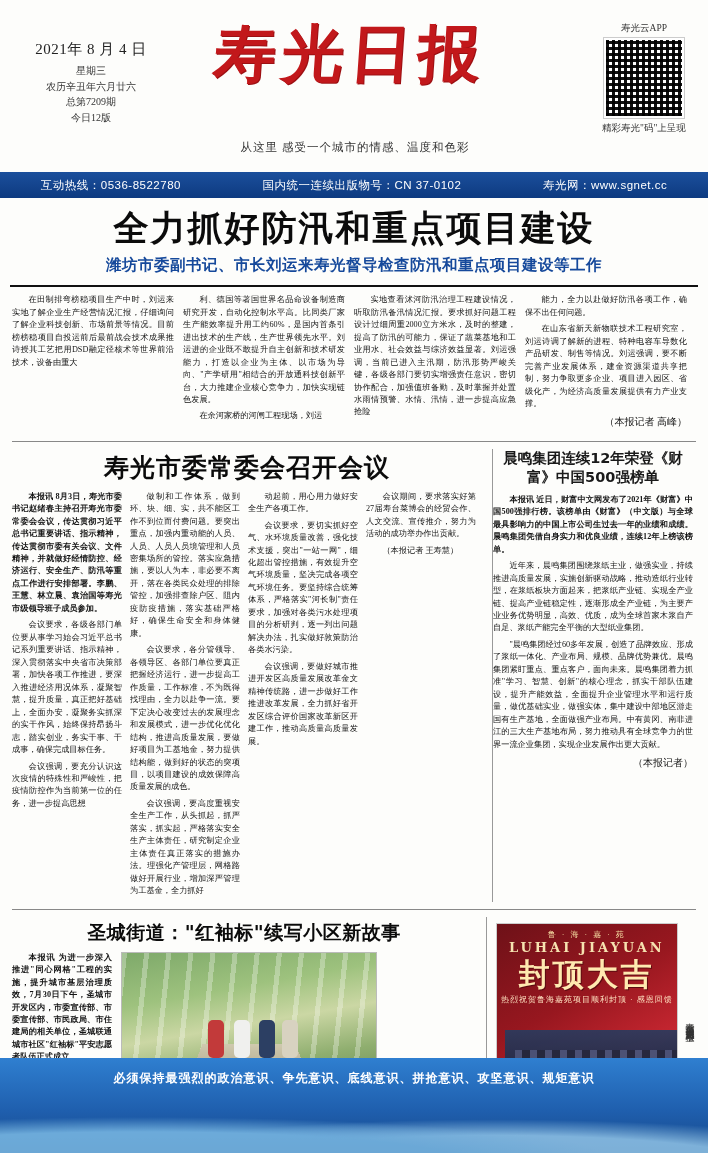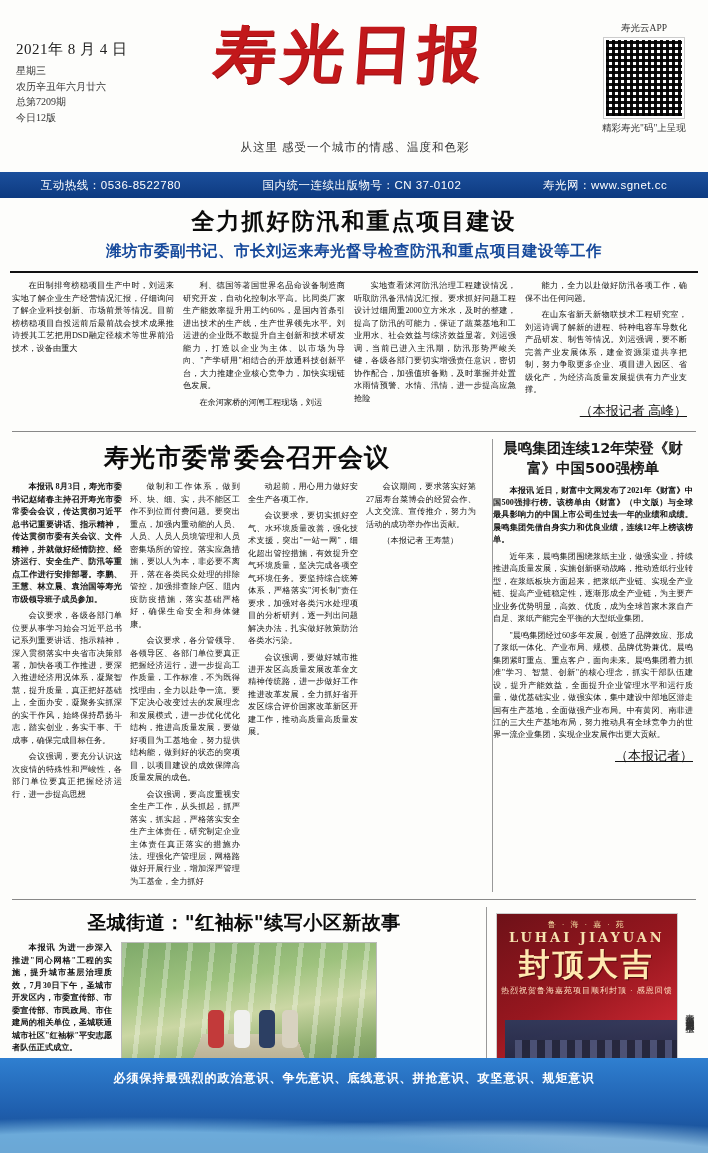--- a/index.html
+++ b/index.html
@@ -7,21 +7,21 @@
     width:708px;height:1153px;
     background:#fdfdfb;
     font-family:"Liberation Serif", serif;
     color:#111;
     overflow:hidden;
   }
   .page{position:relative;width:708px;height:1153px;box-sizing:border-box;padding:0;}
 
   
   .masthead{position:relative;height:172px;padding:6px 10px 0 10px;box-sizing:border-box;}
-  .mh-left{position:absolute;left:16px;top:38px;width:150px;text-align:left;font-size:11px;line-height:1.55;color:#222;}
+  .mh-left{position:absolute;left:16px;top:38px;width:150px;text-align:center;font-size:11px;line-height:1.55;color:#222;}
   .mh-date{font-size:15px;letter-spacing:0.5px;margin-bottom:2px;}
   .mh-sub{font-size:10px;color:#333;}
   .mh-title{position:absolute;left:185px;top:18px;width:330px;text-align:center;}
   .mh-title .zh{
     font-family:"DejaVu Serif", serif;
     font-size:62px;font-weight:700;color:#c2181b;
     letter-spacing:6px;line-height:1.15;
     text-shadow:1px 1px 0 #9c1013;
     transform:skewX(-4deg);
   }
@@ -39,34 +39,34 @@
     height:26px;background:linear-gradient(#1b4f9c,#0d3a80);
     color:#fff;display:flex;align-items:center;justify-content:space-around;
     font-size:11.5px;font-family:"Liberation Sans",sans-serif;letter-spacing:0.5px;
   }
   .bluebar span{white-space:nowrap;}
 
   
   .headline-wrap{padding:10px 14px 4px 14px;text-align:center;border-bottom:2px solid #111;margin:0 10px;}
   .headline{
     font-family:"DejaVu Sans",sans-serif;
-    font-size:23px;font-weight:700;letter-spacing:2px;color:#0b0b0b;line-height:1.15;
+    font-size:35px;font-weight:700;letter-spacing:2px;color:#0b0b0b;line-height:1.15;
   }
   .subhead{
     font-family:"DejaVu Sans",sans-serif;
     font-size:15.5px;font-weight:700;color:#16499b;margin-top:7px;letter-spacing:0.5px;
     padding-bottom:5px;
   }
 
   
   .cols{display:flex;gap:9px;padding:7px 12px 0 12px;}
   .col{font-size:8.2px;line-height:1.52;text-align:justify;color:#141414;}
   .col p{margin:0 0 4px 0;text-indent:2em;}
   .lead{font-weight:700;}
-  .byline{text-align:right;font-size:13px;margin-top:2px;text-decoration:underline;}
+  .byline{text-align:right;font-size:10px;margin-top:2px;}
 
   .rule{border:0;border-top:1px solid #888;margin:7px 12px;}
 
   
   .sec2{display:flex;gap:10px;padding:0 12px;margin-top:4px;}
   .sec2-left{width:470px;}
   .sec2-right{width:200px;border-left:1px solid #999;padding-left:0;}
   .h2-title{
     font-family:"DejaVu Sans",sans-serif;
     font-size:25px;font-weight:700;text-align:center;letter-spacing:1px;margin:2px 0 7px 0;color:#0b0b0b;
@@ -193,21 +193,21 @@
 
   <hr class="rule">
 
   <div class="sec2">
     <div class="sec2-left">
       <div class="h2-title">寿光市委常委会召开会议</div>
       <div class="cols4">
         <div class="col">
           <p class="lead">本报讯 8月3日，寿光市委书记赵绪春主持召开寿光市委常委会会议，传达贯彻习近平总书记重要讲话、指示精神，传达贯彻市委有关会议、文件精神，并就做好经情防控、经济运行、安全生产、防汛等重点工作进行安排部署。李鹏、王慧、林立晨、袁治国等寿光市级领导班子成员参加。</p>
           <p>会议要求，各级各部门单位要从事学习始会习近平总书记系列重要讲话、指示精神，深入贯彻落实中央省市决策部署，加快各项工作推进，要深入推进经济用况体系，凝聚智慧，提升质量，真正把好基础上，全面办安，凝聚务实抓深的实干作风，始终保持昂扬斗志，踏实创业，务实干事、干成事，确保完成目标任务。</p>
-          <p>会议强调，要充分认识这次疫情的特殊性和严峻性，各部门单位要真正把握经济运行，进一步提高思想</p>
+          <p>会议强调，要充分认识这次疫情的特殊性和严峻性，把疫情防控作为当前第一位的任务，进一步提高思想</p>
         </div>
         <div class="col">
           <p>做制和工作体系，做到环、块、细、实，共不能区工作不到位而付费问题。要突出重点，加强内重动能的人员、人员、人员人员境管理和人员密集场所的管控。落实应急措施，要以人为本，非必要不离开，落在各类民众处理的排除管控，加强排查除户区、阻内疫防疫措施，落实基础严格好，确保生命安全和身体健康。</p>
           <p>会议要求，各分管领导、各领导区、各部门单位要真正把握经济运行，进一步提高工作质量，工作标准，不为既得找理由，全力以赴争一流。要下定决心改变过去的发展理念和发展模式，进一步优化优化结构，推进高质量发展，要做好项目为工基地金，努力提供结构能，做到好的状态的突项目，以项目建设的成效保障高质量发展的成色。</p>
           <p>会议强调，要高度重视安全生产工作，从头抓起，抓严落实，抓实起，严格落实安全生产主体责任，研究制定企业主体责任真正落实的措施办法。理强化产管理层，网格路做好开展行业，增加深严管理为工基金，全力抓好</p>
         </div>
         <div class="col">
           <p>动起前，用心用力做好安全生产各项工作。</p>
           <p>会议要求，要切实抓好空气、水环境质量改善，强化技术支援，突出"一站一网"，细化超出管控措施，有效提升空气环境质量，坚决完成各项空气环境任务。要坚持综合统筹体系，严格落实"河长制"责任要求，加强对各类污水处理项目的分析研判，逐一列出问题解决办法，扎实做好敦策防治各类水污染。</p>
           <p>会议强调，要做好城市推进开发区高质量发展改革金文精神传统路，进一步做好工作推进改革发展，全力抓好省开发区综合评价国家改革新区开建工作，推动高质量高质量发展。</p>

